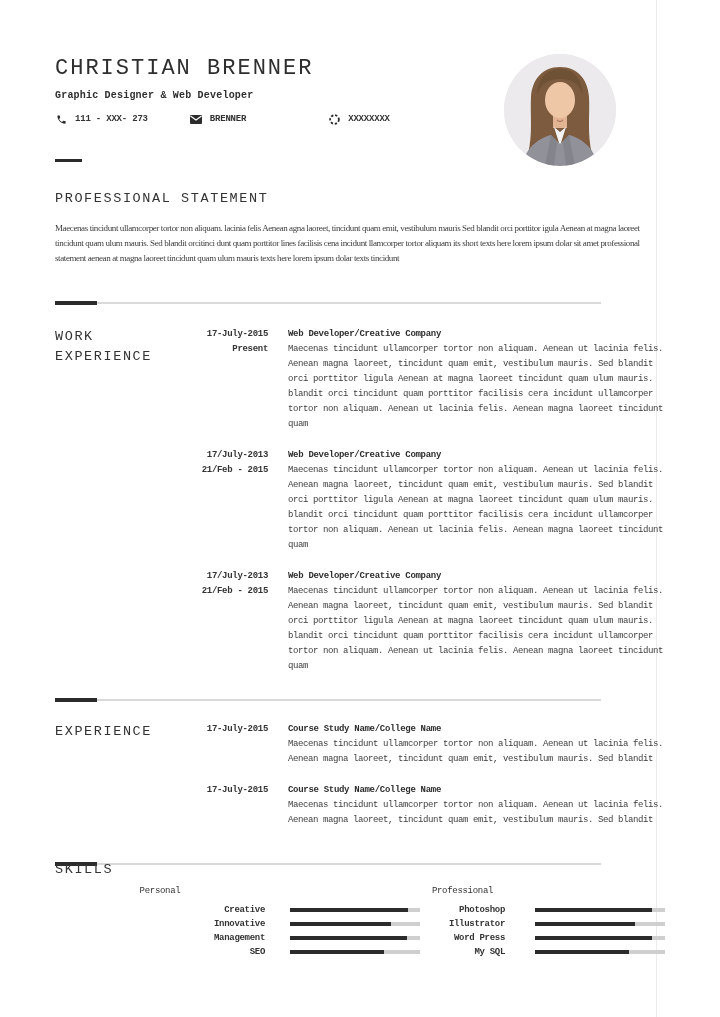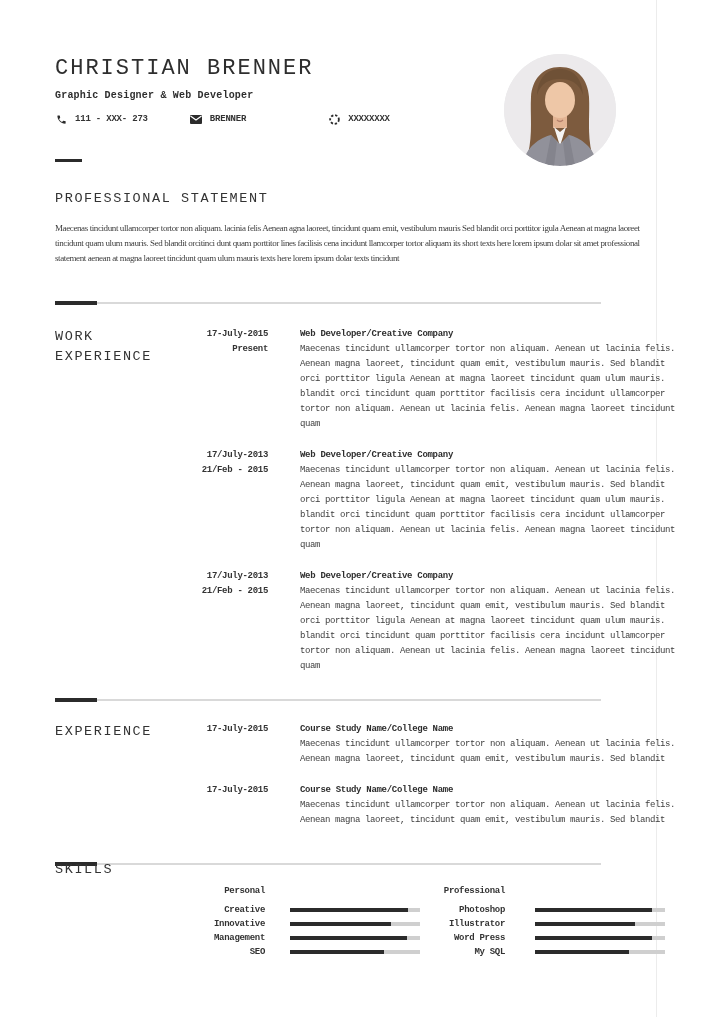--- a/index.html
+++ b/index.html
@@ -76,21 +76,21 @@
   .sec-statement .sec-title { margin-top: 27px; }
   .sec-statement .body-text { margin-top: 12px; width: 610px; font-family: Liberation Serif, serif; }
 
   
   .section { position: relative; }
   .side-title { position: absolute; left: 0; top: 0; }
 
   .sec-work .rule { margin-top: 35px; }
   .sec-work .entries { margin-top: 22px; position: relative; }
   .entry {
-    display: grid; grid-template-columns: 213px 377px; column-gap: 32px;
+    display: grid; grid-template-columns: 213px 377px; column-gap: 20px;
   }
   .entry + .entry { margin-top: 16px; }
   .entry .dates {
     text-align: right;
     font-size: 9px; letter-spacing: -0.3px; line-height: 15px;
     color: #333; font-weight: 700;
   }
   .entry .role {
     font-size: 9px; letter-spacing: -0.3px; line-height: 15px;
     color: #2e2e2e; font-weight: 700;
@@ -107,21 +107,21 @@
     grid-template-columns: 210px 25px 130px 85px 30px 130px;
     align-items: center;
     height: 14px;
   }
   .skill-row.head { margin-bottom: 5px; }
   .sk-label {
     text-align: right;
     font-size: 9px; letter-spacing: -0.3px; color: #333; font-weight: 700;
     line-height: 14px;
   }
-  .sk-head { font-weight: 700; }
+  .sk-head { font-weight: 400; text-align: center; }
   .bar {
     width: 130px; height: 4px; background: #cfcfcf; position: relative;
   }
   .bar .fill { height: 4px; background: #2b2b2b; width: 0; }
 </style>
 </head>
 <body>
 
 <div class="page">
 

